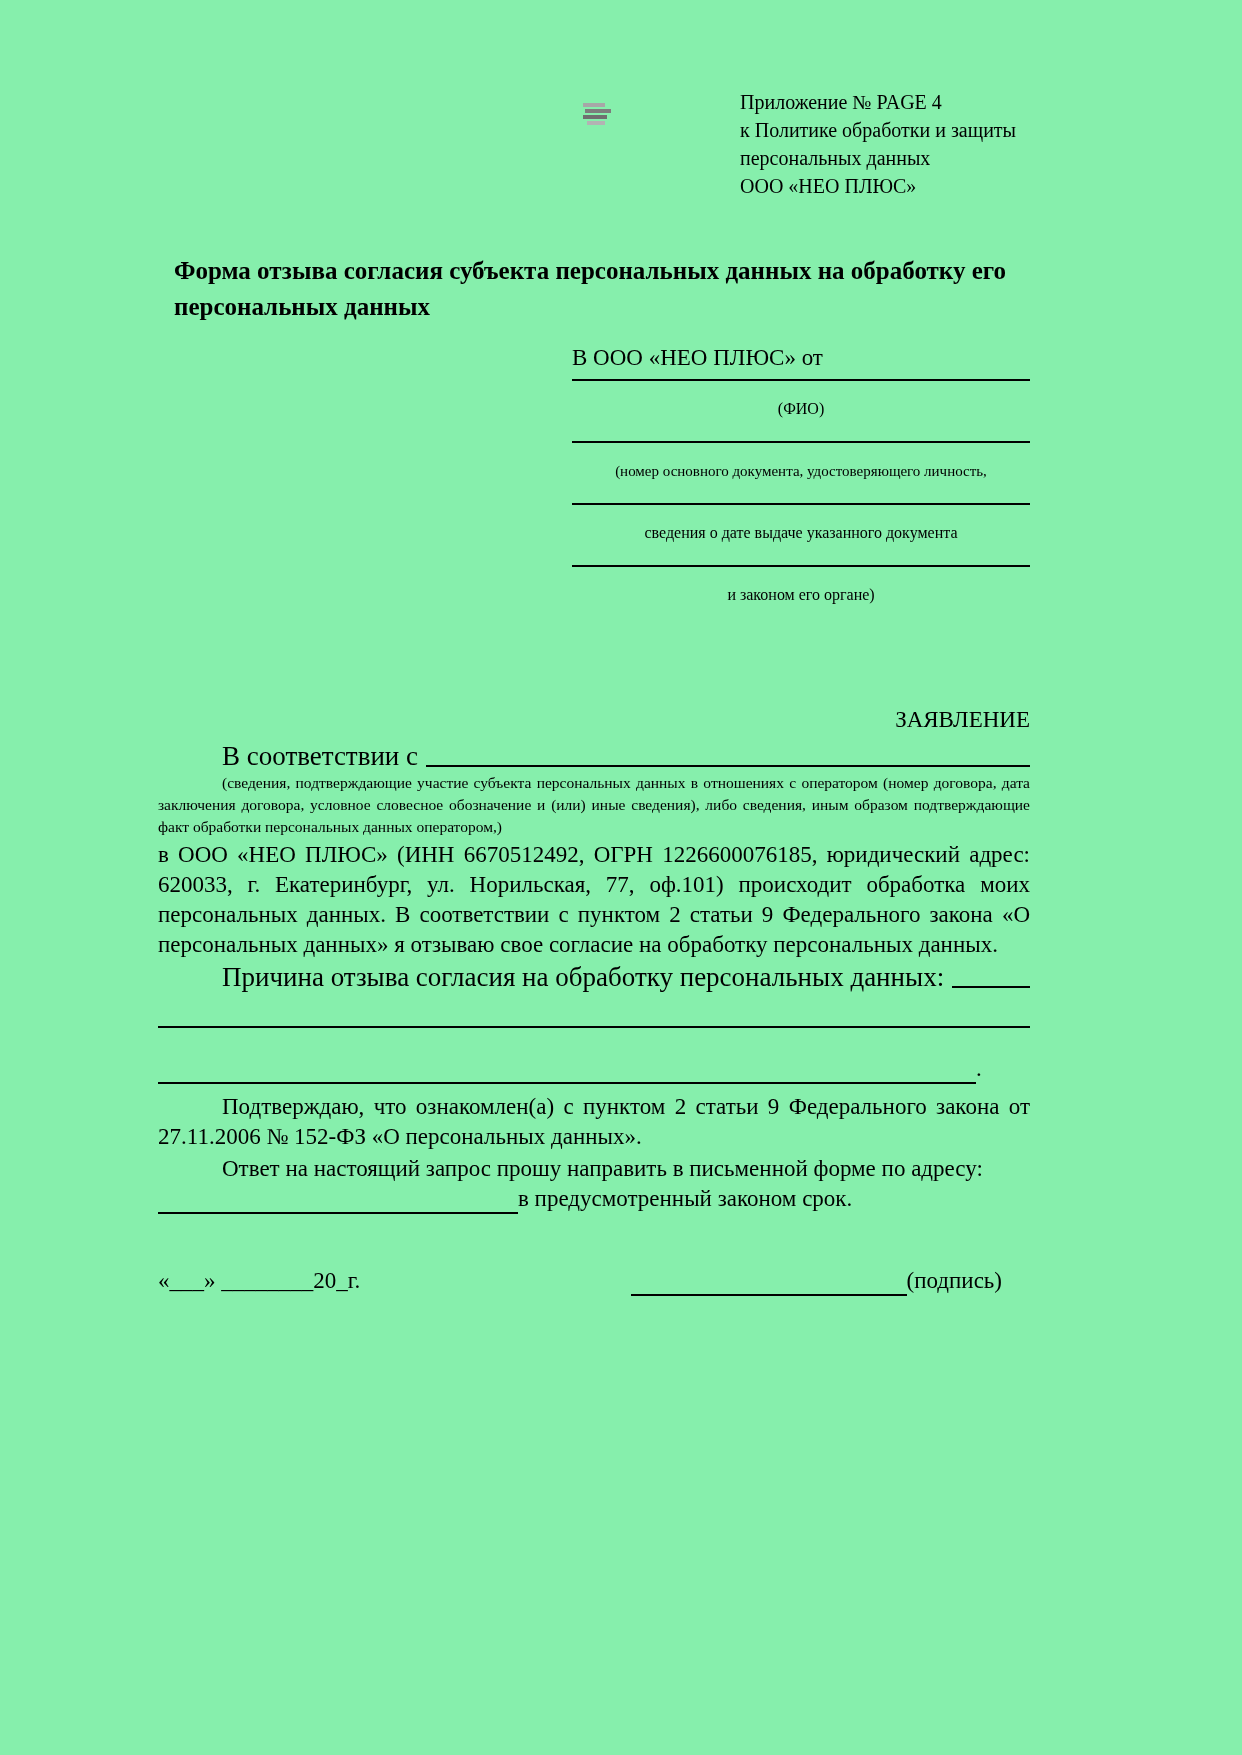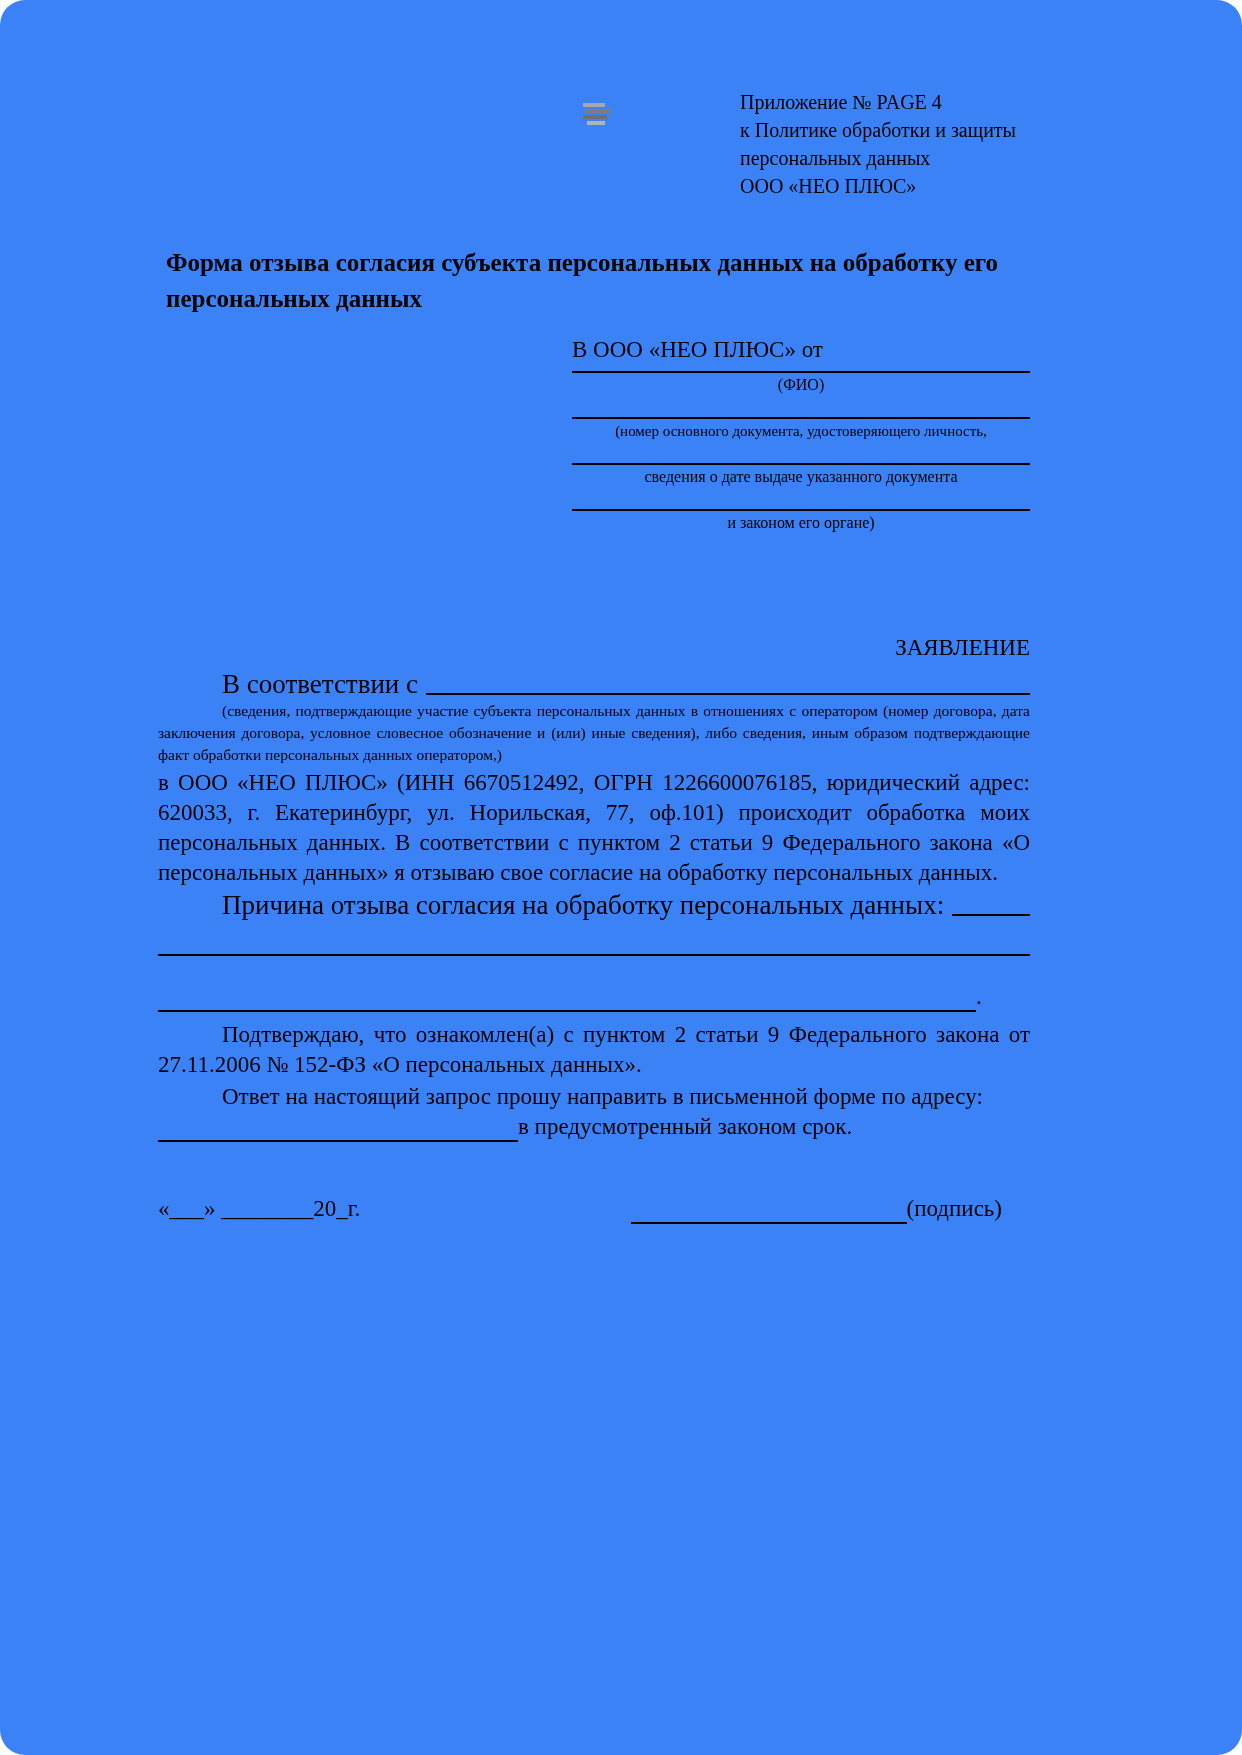--- a/index.html
+++ b/index.html
@@ -6,25 +6,24 @@
     margin: 0;
     padding: 0;
     background: #ffffff;
     color: #000000;
     font-family: "Liberation Serif", "DejaVu Serif", serif;
   }
   .page {
     position: relative;
     width: 1242px;
     height: 1755px;
-    background: #3b82f6;
+    background: #86efac;
     box-sizing: border-box;
     padding: 0 212px 0 158px;
     overflow: hidden;
-    border-radius: 25px;
   }
 
   
   .artifact {
     position: absolute;
     left: 583px;
     top: 103px;
     width: 26px;
     height: 30px;
   }
@@ -42,21 +41,21 @@
   .appendix {
     position: absolute;
     left: 740px;
     top: 88px;
     font-size: 20px;
     line-height: 28px;
     white-space: nowrap;
   }
 
   .title {
-    margin: 8px;
+    margin: 16px;
     padding-top: 237px;
     font-size: 25px;
     line-height: 36px;
     font-weight: bold;
   }
 
   .addressee {
     width: 458px;
     margin-left: auto;
     margin-top: 18px;
@@ -68,21 +67,21 @@
   }
   .field + .field { margin-top: 22px; }
   .field .rule {
     border-top: 2px solid #000;
     height: 0;
   }
   .field .caption {
     font-size: 16px;
     line-height: 20px;
     text-align: center;
-    padding-top: 2px;
+    padding-top: 18px;
   }
   .field .caption.small { font-size: 15px; }
 
   .heading {
     margin-top: 100px;
     font-size: 23px;
     text-align: right;
     line-height: 30px;
   }
 

